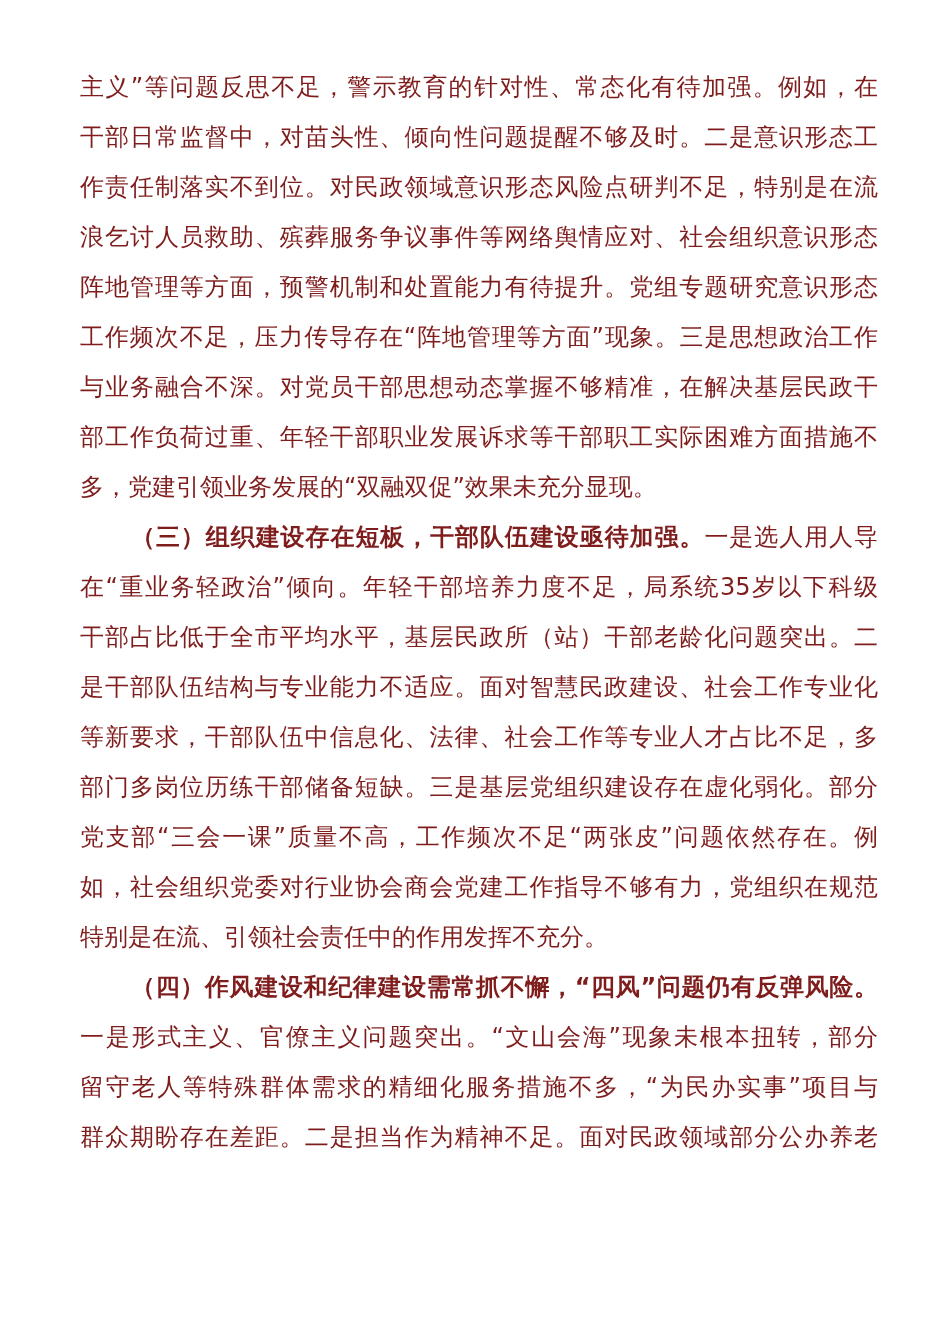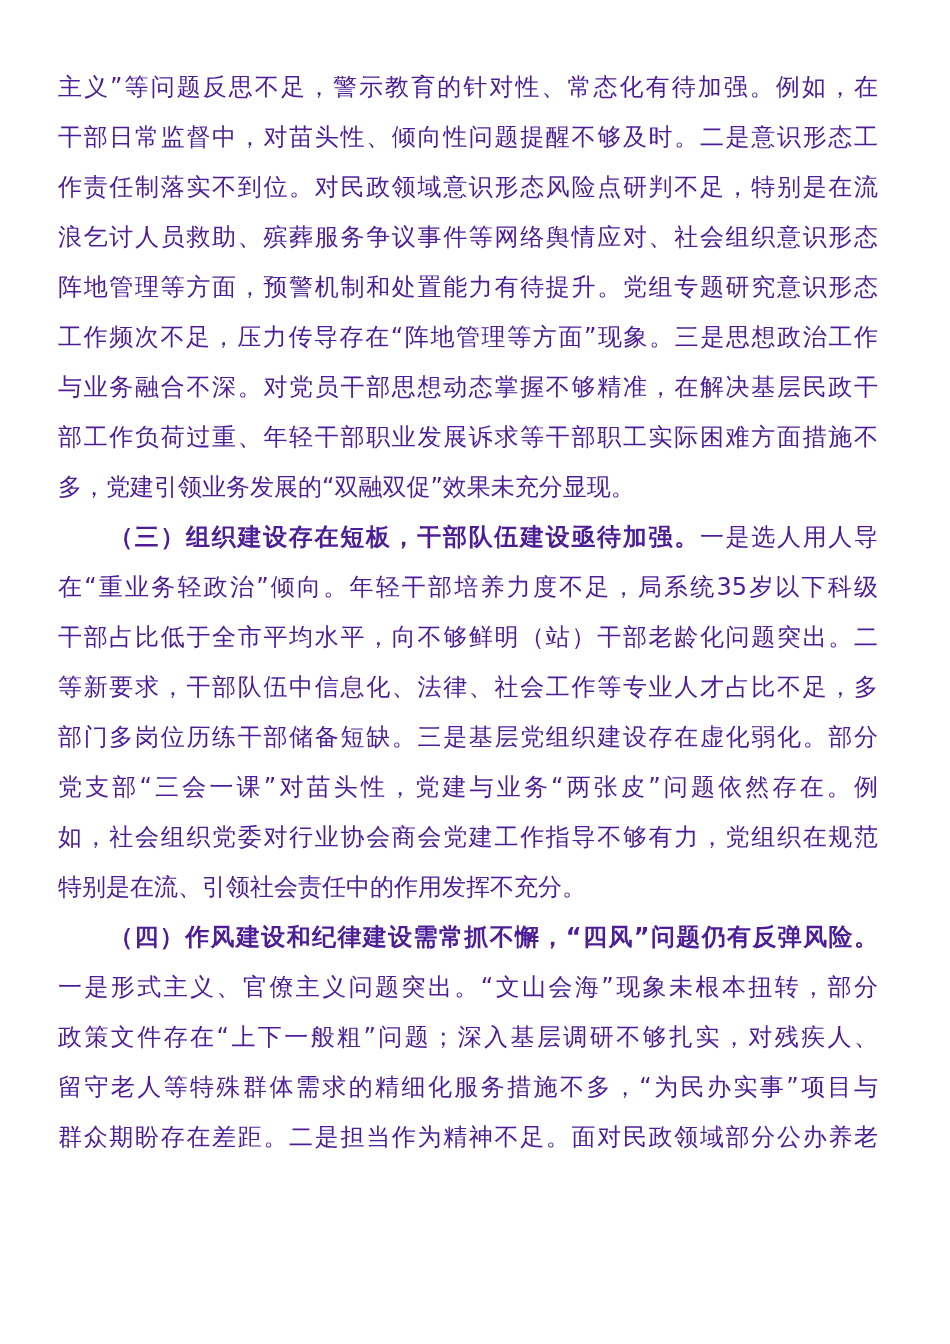--- a/index.html
+++ b/index.html
@@ -21,21 +21,22 @@
     width: 820px;
     color: #000000;
     font-family: "DejaVu Sans", sans-serif;
     font-size: 24px;
   }
   .line {
     height: 50px;
     line-height: 50px;
     overflow: hidden;
     text-align: left;
-    color: #4c1d95;
+    color: #7f1d1d;
+    margin-left: 22px;
   }
   .just {
     text-align: justify;
     text-align-last: justify;
     text-justify: inter-character;
   }
   .indent {
     text-indent: 51px;
   }
   .bold {
@@ -53,27 +54,27 @@
     <div class="line just"><span>作责任制落实不到位。对民政领域意识形态风险点研判不足，特别是在流</span></div>
     <div class="line just"><span>浪乞讨人员救助、殡葬服务争议事件等网络舆情应对、社会组织意识形态</span></div>
     <div class="line just"><span>阵地管理等方面，预警机制和处置能力有待提升。党组专题研究意识形态</span></div>
     <div class="line just"><span>工作频次不足，压力传导存在“阵地管理等方面”现象。三是思想政治工作</span></div>
     <div class="line just"><span>与业务融合不深。对党员干部思想动态掌握不够精准，在解决基层民政干</span></div>
     <div class="line just"><span>部工作负荷过重、年轻干部职业发展诉求等干部职工实际困难方面措施不</span></div>
     <div class="line"><span>多，党建引领业务发展的“双融双促”效果未充分显现。</span></div>
 
     <div class="line just indent"><span class="bold">（三）组织建设存在短板，干部队伍建设亟待加强。</span><span>一是选人用人导</span></div>
     <div class="line just"><span>在“重业务轻政治”倾向。年轻干部培养力度不足，局系统35岁以下科级</span></div>
-    <div class="line just"><span>干部占比低于全市平均水平，向不够鲜明（站）干部老龄化问题突出。二</span></div>
+    <div class="line just"><span>干部占比低于全市平均水平，基层民政所（站）干部老龄化问题突出。二</span></div>
+    <div class="line just"><span>是干部队伍结构与专业能力不适应。面对智慧民政建设、社会工作专业化</span></div>
     <div class="line just"><span>等新要求，干部队伍中信息化、法律、社会工作等专业人才占比不足，多</span></div>
     <div class="line just"><span>部门多岗位历练干部储备短缺。三是基层党组织建设存在虚化弱化。部分</span></div>
-    <div class="line just"><span>党支部“三会一课”对苗头性，党建与业务“两张皮”问题依然存在。例</span></div>
+    <div class="line just"><span>党支部“三会一课”质量不高，工作频次不足“两张皮”问题依然存在。例</span></div>
     <div class="line just"><span>如，社会组织党委对行业协会商会党建工作指导不够有力，党组织在规范</span></div>
     <div class="line"><span>特别是在流、引领社会责任中的作用发挥不充分。</span></div>
 
     <div class="line just indent"><span class="bold">（四）作风建设和纪律建设需常抓不懈，“四风”问题仍有反弹风险。</span></div>
     <div class="line just"><span>一是形式主义、官僚主义问题突出。“文山会海”现象未根本扭转，部分</span></div>
-    <div class="line just"><span>政策文件存在“上下一般粗”问题；深入基层调研不够扎实，对残疾人、</span></div>
     <div class="line just"><span>留守老人等特殊群体需求的精细化服务措施不多，“为民办实事”项目与</span></div>
     <div class="line just"><span>群众期盼存在差距。二是担当作为精神不足。面对民政领域部分公办养老</span></div>
 
   </div>
 </div>
 
 </body></html>

